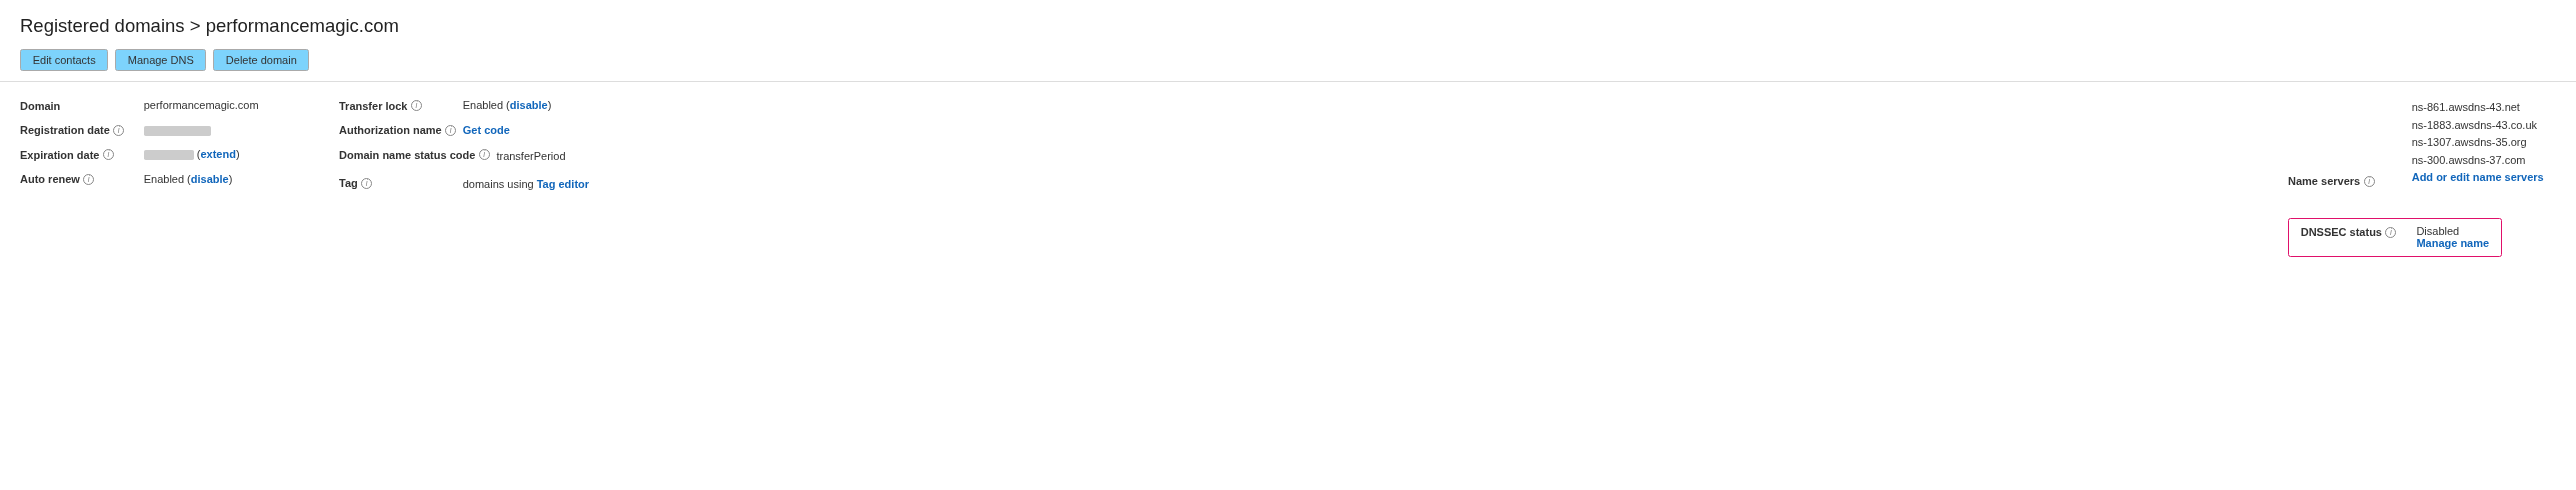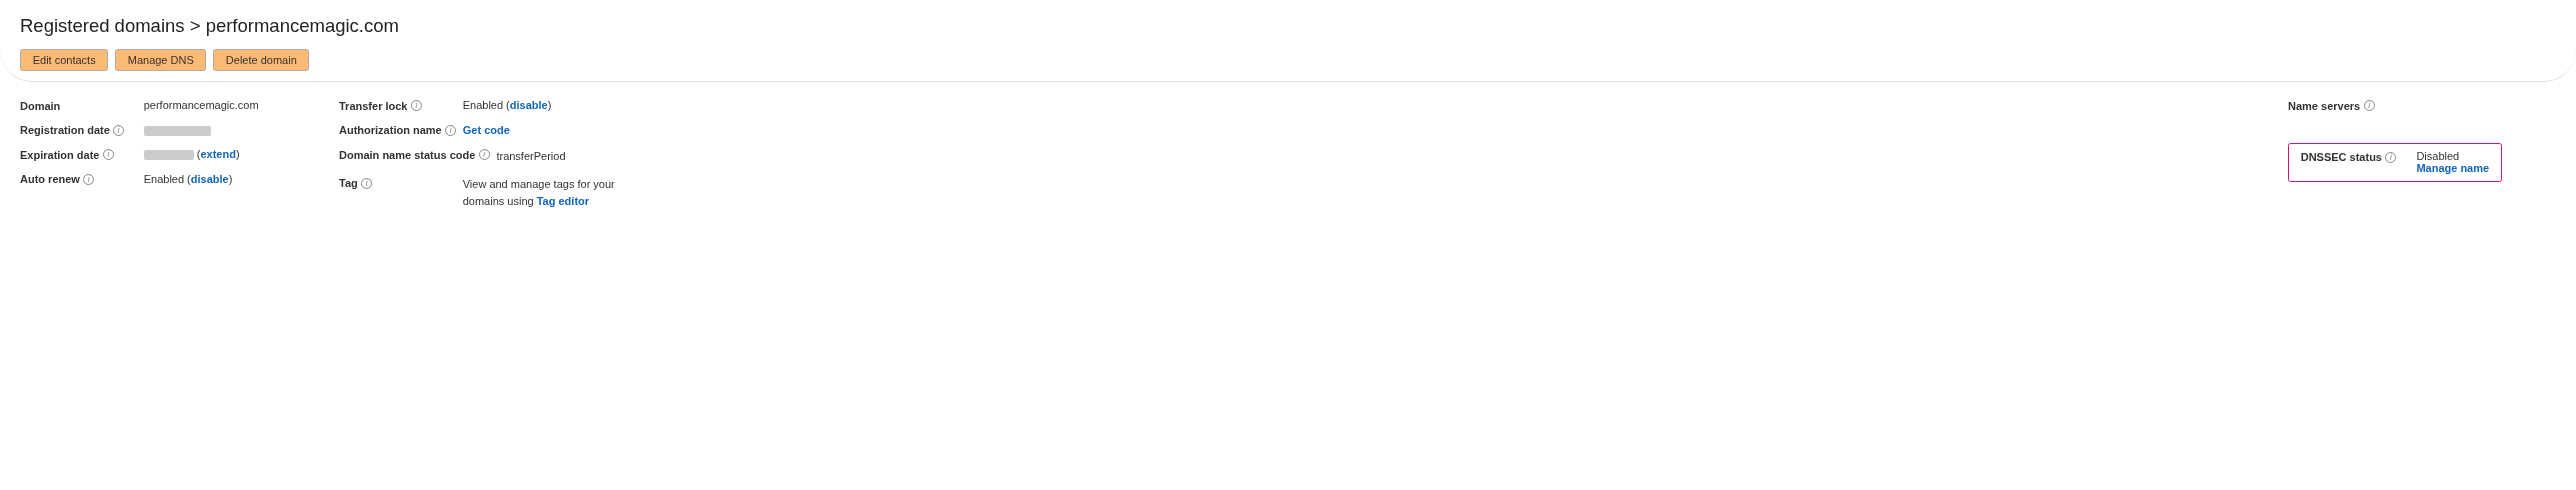--- a/index.html
+++ b/index.html
@@ -7,40 +7,39 @@
       font-family: -apple-system, BlinkMacSystemFont, "Segoe UI", Arial, sans-serif;
       font-size: 11px;
       color: #333;
       background: #fff;
       padding: 0;
     }
 
     .page-header {
       padding: 15px 20px 10px 20px;
       border-bottom: 0.8px solid #ddd;
-      border-radius: 32px;
     }
 
     .page-title {
       font-size: 18.5px;
       font-weight: 300;
       color: #222;
       margin-bottom: 11.7px;
     }
 
     .toolbar {
       display: flex;
       gap: 6.7px;
     }
 
     .btn {
       display: inline-block;
       padding: 4.2px 11.7px;
       border: 0.8px solid #aaa;
-      background: #fdba74;
+      background: #7dd3fc;
       border-radius: 2.5px;
       font-size: 11px;
       cursor: pointer;
       color: #333;
     }
 
     .content {
       padding: 17px 20px;
       display: flex;
       gap: 0;
@@ -247,35 +246,41 @@
           <div>transferPeriod</div>
         </div>
       </div>
 
       <div class="field-row">
         <div class="field-label">
           <span>Tag</span>
           <span class="info-icon">i</span>
         </div>
         <div class="field-value tag-value">
-          <div>View and manage tags for your</div>
           <div>
             <span>domains using </span><a class="link">Tag editor</a>
           </div>
         </div>
       </div>
 
     </div>
 
     <div class="col-right">
 
       <div class="field-row" style="align-items: flex-end;">
         <div class="field-label">
           <span>Name servers</span>
           <span class="info-icon">i</span>
+        </div>
+        <div class="field-value ns-list">
+          <div>ns-861.awsdns-43.net</div>
+          <div>ns-1883.awsdns-43.co.uk</div>
+          <div>ns-1307.awsdns-35.org</div>
+          <div>ns-300.awsdns-37.com</div>
+          <a class="link">Add or edit name servers</a>
         </div>
       </div>
 
       <div class="field-row" style="margin-top: 5px;">
         <div class="dnssec-box" style="display: flex; align-items: flex-start; gap: 6.7px; padding: 6.7px 11.7px;">
           <div class="field-label" style="min-width: 109px;">
             <span>DNSSEC status</span>
             <span class="info-icon">i</span>
           </div>
           <div class="field-value">

